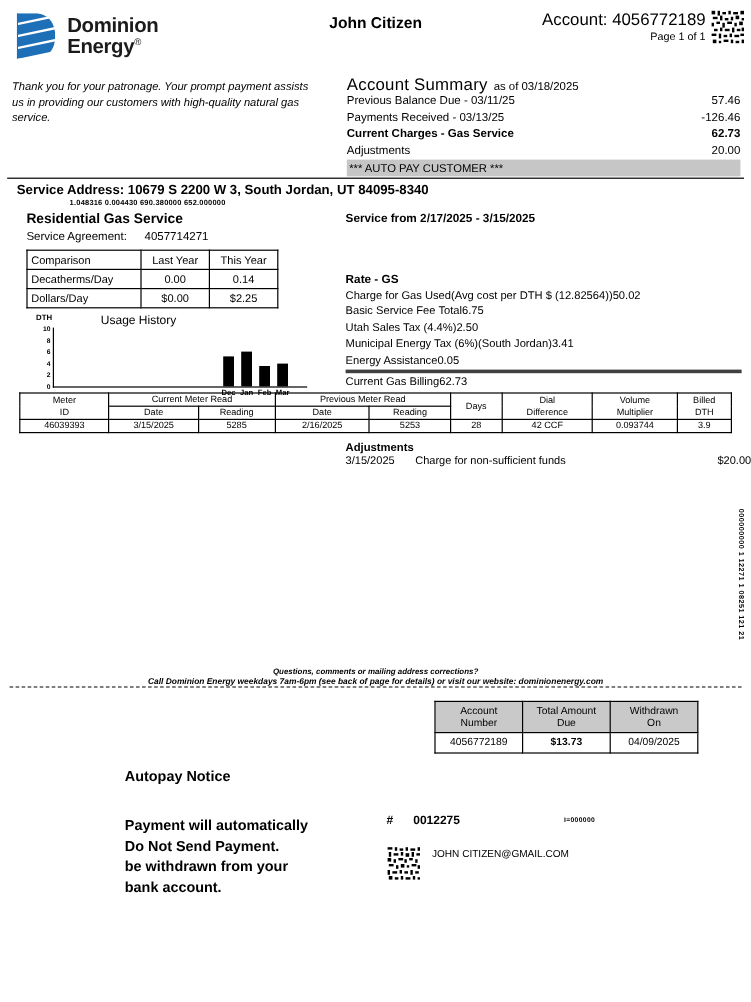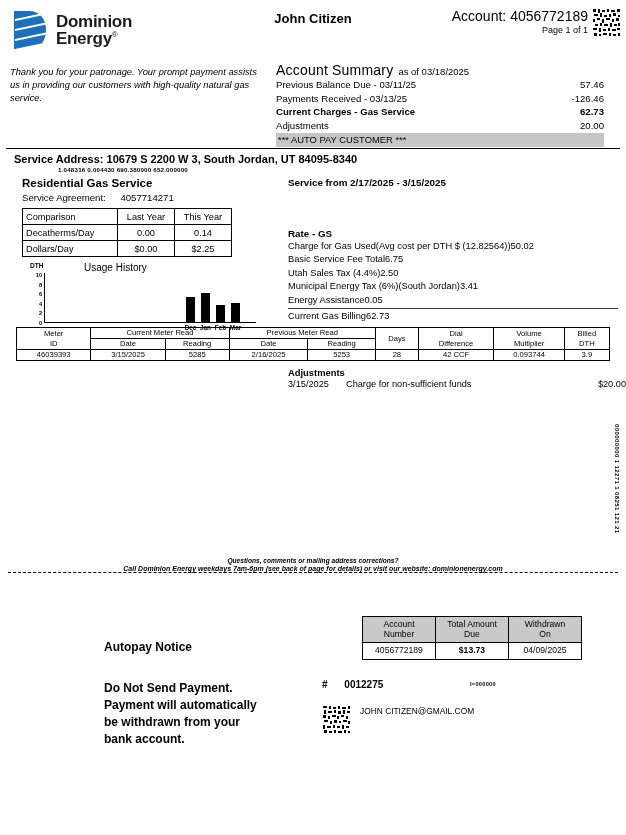--- a/index.html
+++ b/index.html
@@ -36,21 +36,21 @@
   .page-line { font-size: 9px; margin-top: 1px; }
 
   .qr { position: absolute; right: 4px; top: 8px; width: 30px; height: 30px; }
 
   
   .summary-band { position: relative; height: 82px; }
   .patronage {
     position: absolute; left: 10px; top: 4px; width: 252px;
     font-size: 9.3px; font-style: italic; line-height: 1.42;
   }
-  .summary { position: absolute; left: 276px; top: 0px; width: 328px; }
+  .summary { position: absolute; left: 289px; top: 0px; width: 328px; }
   .summary-title-row { display: flex; align-items: baseline; }
   .summary-title { font-size: 14px; letter-spacing: 0.2px; }
   .summary-asof { font-size: 9.5px; margin-left: 5px; }
   .sum-row {
     display: flex; justify-content: space-between;
     font-size: 9.6px; line-height: 1.42;
   }
   .sum-row.bold .sum-amt, .sum-row.bold .sum-lbl { font-weight: bold; }
   .autopay-bar {
     background: #c6c6c6; font-size: 9.4px; padding: 0px 2px;
@@ -95,21 +95,21 @@
   .bar { position: absolute; bottom: 1px; width: 9px; background: #000; }
   .xlab {
     position: absolute; top: 100%; margin-top: 1px; font-size: 6.4px;
     transform: translateX(-50%); font-weight: bold;
   }
 
   .right-col { position: absolute; left: 288px; top: 0; width: 330px; }
   .svc-from { font-size: 9.8px; font-weight: bold; }
   .rate-line { font-size: 9.8px; font-weight: bold; margin-bottom: 1px; margin-top: 40px; }
   .chg-row { display: flex; justify-content: flex-start; font-size: 9.3px; line-height: 1.45; }
-  .chg-total { border-top: 1px solid #404040; margin-top: 1px; padding-top: 1px; }
+  .chg-total { border-top: 3px solid #404040; margin-top: 1px; padding-top: 1px; }
 
   
   .meter-wrap { padding: 0 16px; margin-top: 5px; }
   table.meter { border-collapse: collapse; width: 100%; }
   table.meter td, table.meter th {
     border: 1px solid #000; font-size: 7.6px; text-align: center;
     padding: 0px 2px; font-weight: normal; height: 11px; line-height: 1.25;
   }
   table.meter .hdr { font-size: 7.6px; }
 
@@ -132,21 +132,21 @@
   
   .questions { position: absolute; left: 0; right: 0; top: 557px; text-align: center; }
   .q1 { font-size: 6.6px; font-weight: bold; font-style: italic; }
   .q2 { font-size: 7px; font-weight: bold; font-style: italic; margin-top: 1px; }
   .dashrule {
     position: absolute; left: 8px; right: 8px; top: 572px;
     border-top: 1.2px dashed #000;
   }
 
   
-  .stub { position: absolute; left: 362px; top: 616px; border-radius: 10px; }
+  .stub { position: absolute; left: 362px; top: 584px; border-radius: 10px; }
   table.stub-t { border-collapse: collapse; }
   table.stub-t td {
     border: 1px solid #000; font-size: 8.6px; text-align: center;
     padding: 2px 4px; line-height: 1.2;
   }
   table.stub-t td.h { background: #c9c9c9; font-weight: normal; width: 73px; }
   table.stub-t td.v { height: 17px; }
   table.stub-t td.bold { font-weight: bold; }
 
   
@@ -448,22 +448,22 @@
       <td class="v">4056772189</td>
       <td class="v bold">$13.73</td>
       <td class="v">04/09/2025</td>
     </tr>
   </tbody>
     </table>
 </div>
 
 <div class="autopay-notice">Autopay Notice</div>
 <div class="dnsp">
+  <div>Payment will automatically</div>
   <div>Do Not Send Payment.</div>
-  <div>Payment will automatically</div>
   <div>be withdrawn from your</div>
   <div>bank account.</div>
 </div>
 <div class="hashnum">
   <span class="hashsym">#</span>
   <span>0012275</span>
 </div>
 <div class="imb">I=000000</div>
 <div class="qr2">
   <svg width="30" height="30" viewBox="0 0 30 30">

